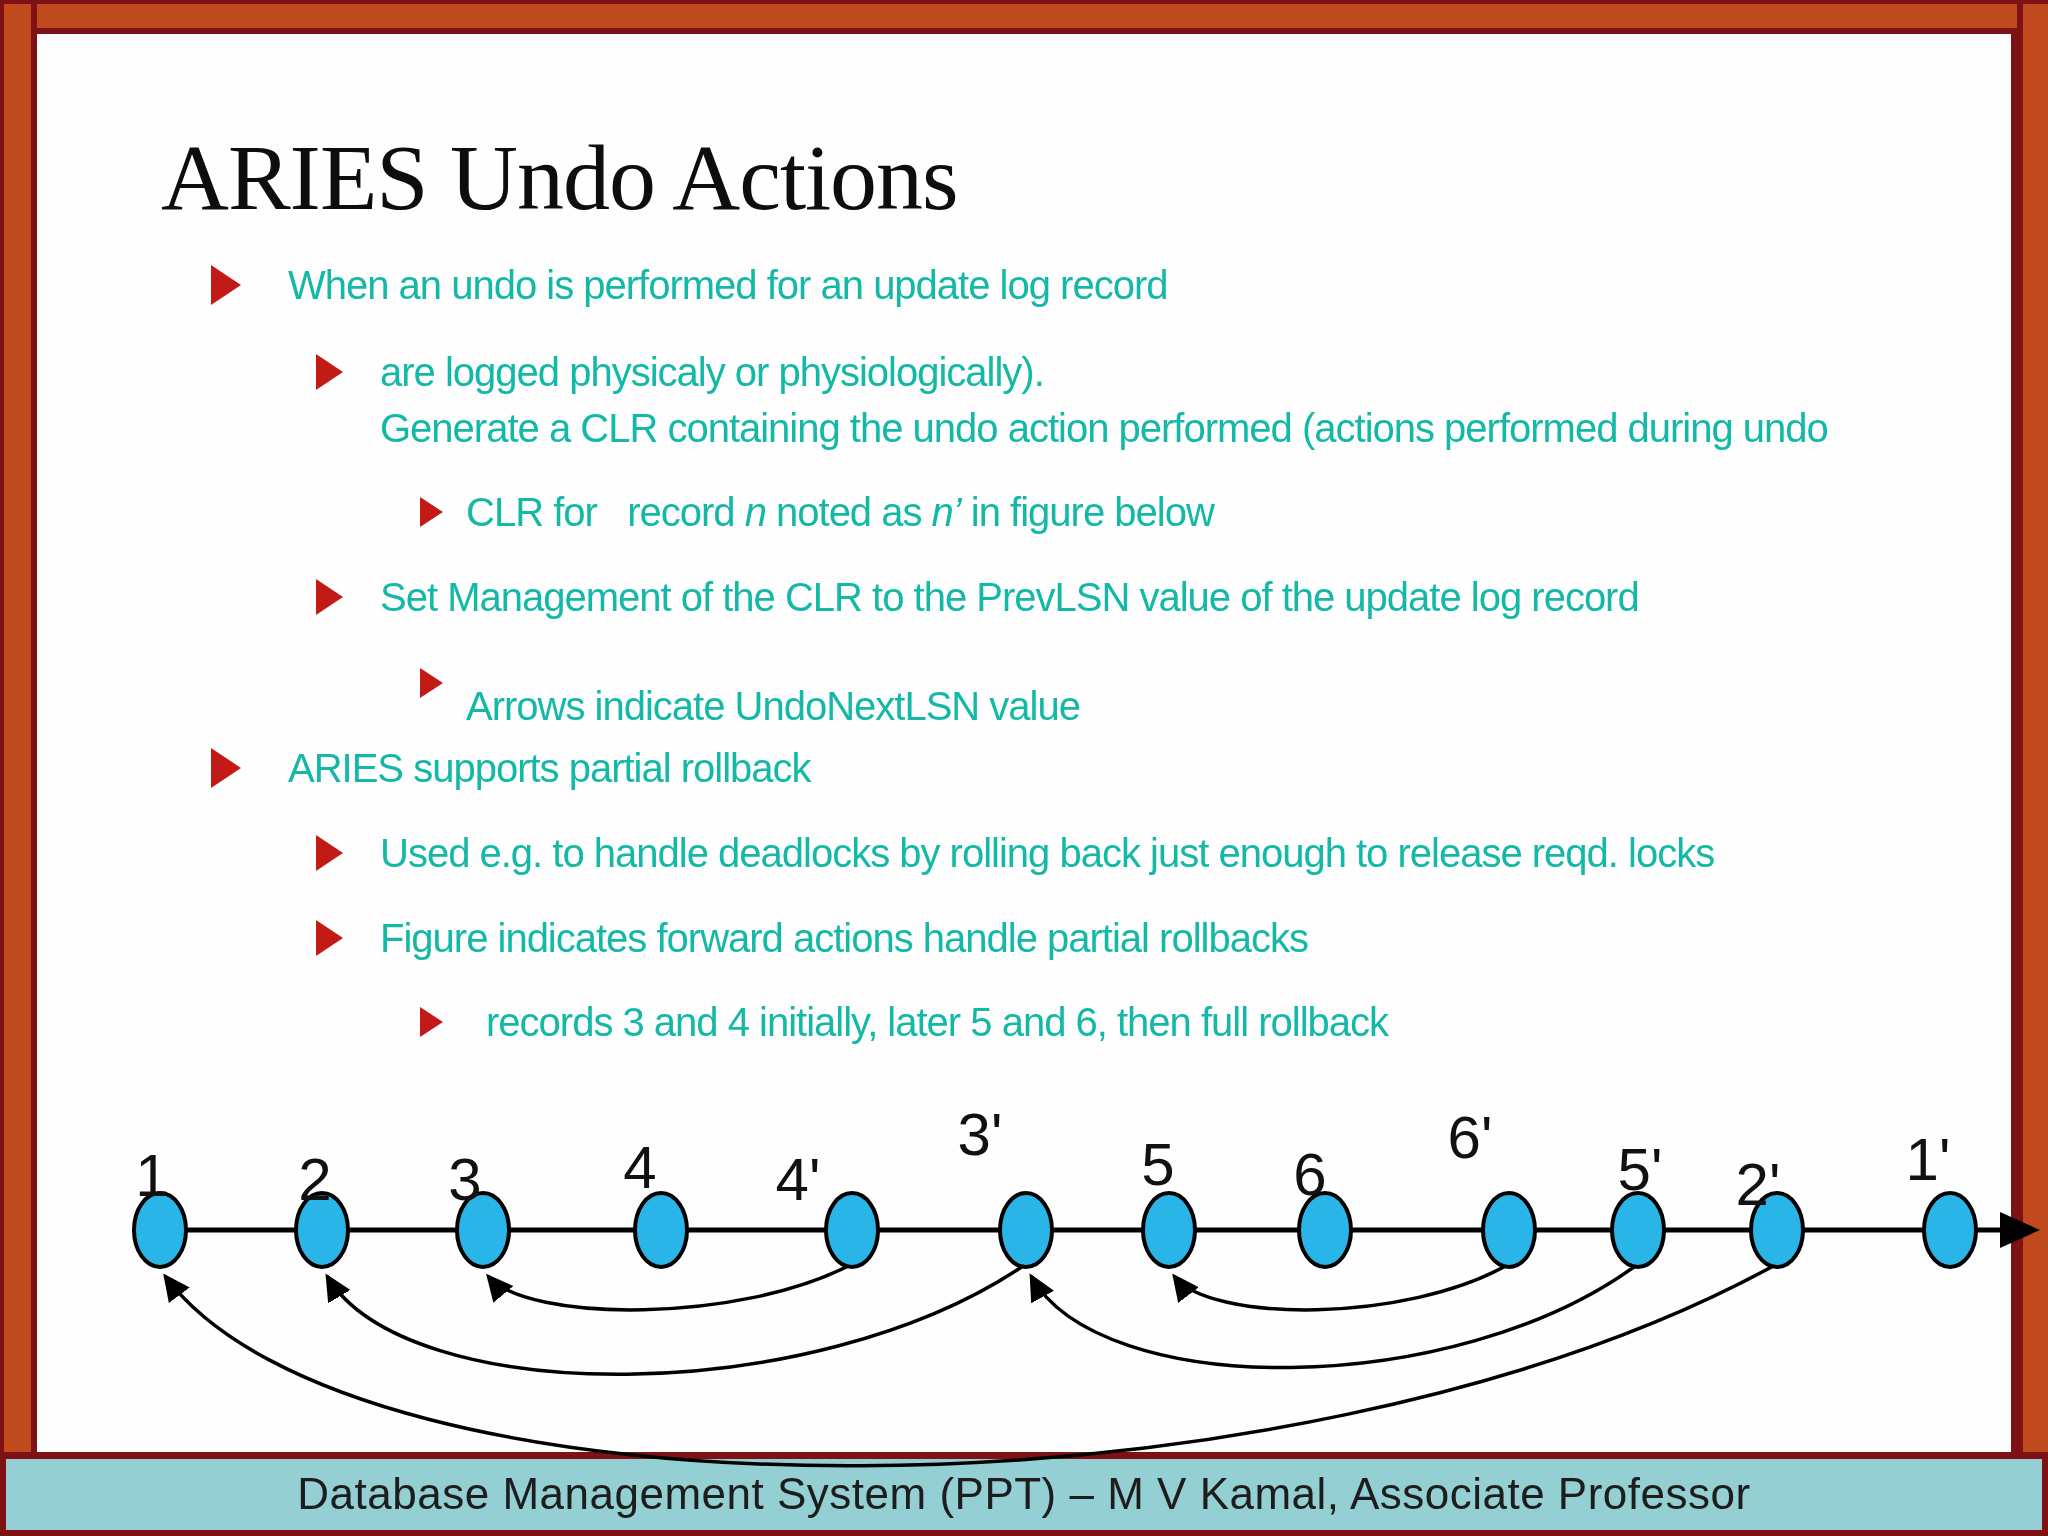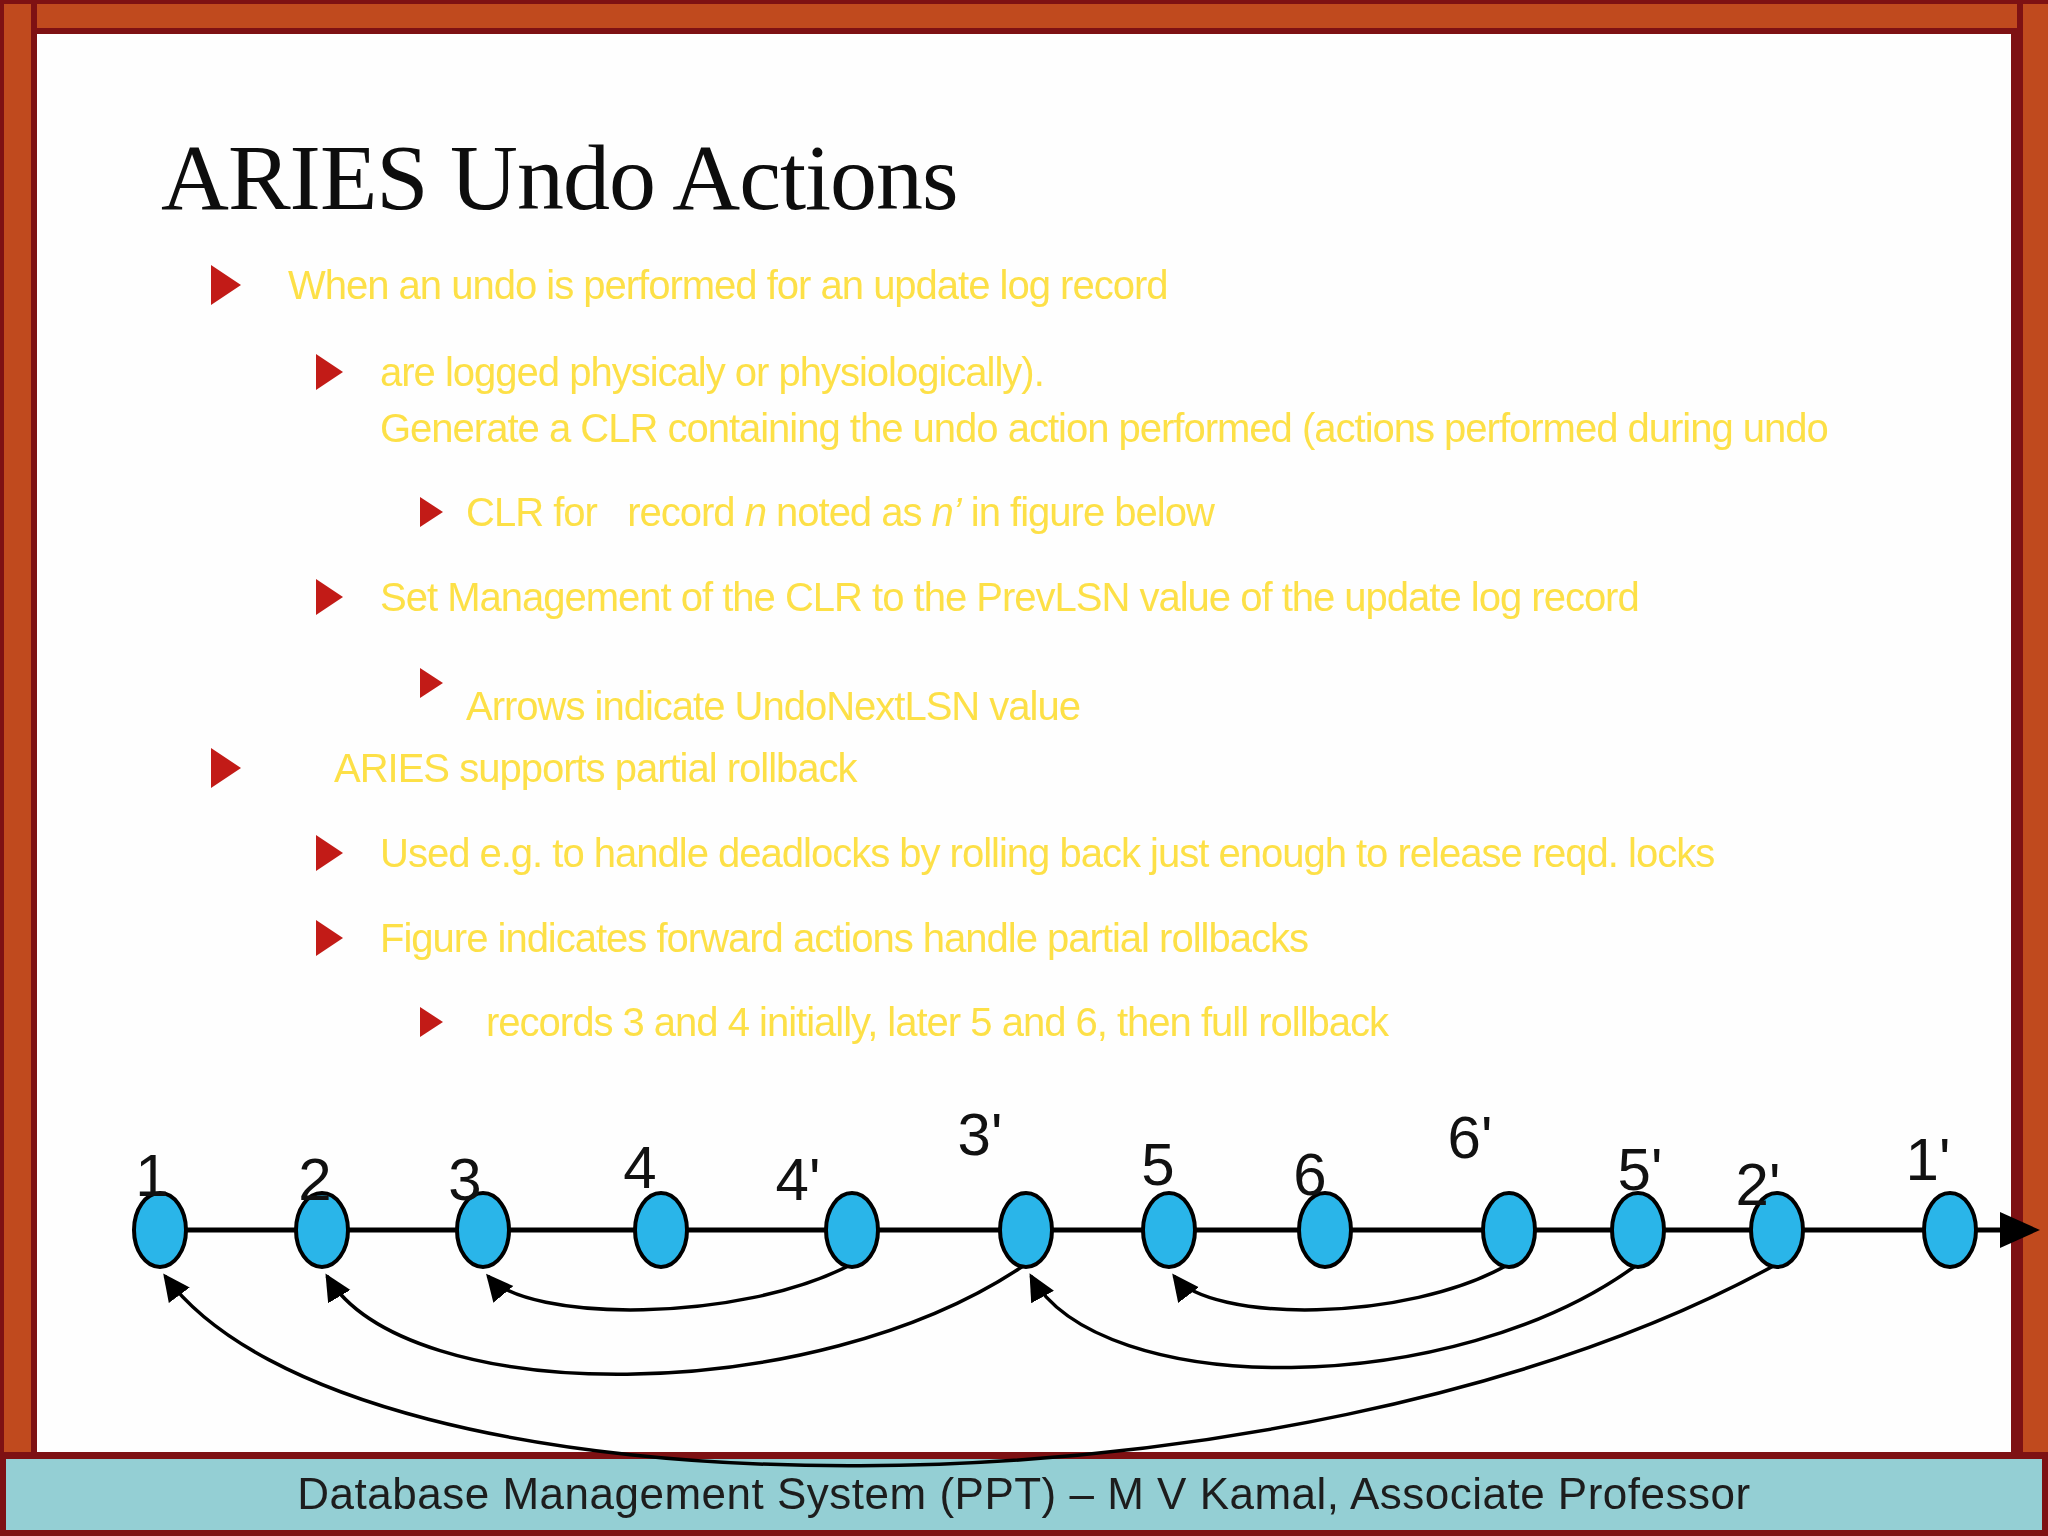--- a/index.html
+++ b/index.html
@@ -11,21 +11,21 @@
   .band{position:absolute;background:var(--orange);}
   .band-left{left:4px;top:4px;width:27px;height:1448px;border-right:6px solid var(--maroon);}
   .band-top{left:37px;top:4px;width:2007px;height:24px;border-bottom:6px solid var(--maroon);}
   .band-right{left:2017px;top:4px;width:27px;height:1448px;border-left:6px solid var(--maroon);}
   .content{position:absolute;left:37px;top:34px;width:1974px;height:1418px;background:#fefefe;}
   .title{
     position:absolute;left:148px;top:110px;margin:13px;
     font-family:"Liberation Serif", serif;font-weight:normal;
     font-size:94px;letter-spacing:-1px;color:#0d0d0d;white-space:nowrap;
   }
-  .bullet-item{position:absolute;color:#fde047;}
+  .bullet-item{position:absolute;color:#14b8a6;}
   .bullet-line{white-space:pre;font-size:40px;line-height:56px;letter-spacing:-1px;}
   .bullet-line .it{font-style:italic;}
   .tri{position:absolute;width:0;height:0;border-style:solid;border-color:transparent;}
   .footer-bar{position:absolute;left:6px;top:1459px;width:2036px;height:71px;background:var(--teal);}
   .footer-divider{position:absolute;left:0;top:1452px;width:2048px;height:7px;background:var(--maroon);}
   .footer-text{
     position:absolute;left:0;top:3px;width:100%;height:64px;line-height:64px;
     text-align:center;font-size:44px;color:#1d1d1d;letter-spacing:0.5px;
   }
   #diagram{position:absolute;left:0;top:0;pointer-events:none;}
@@ -57,21 +57,21 @@
       </div>
       <div class="tri" style="left: 316px; top: 579px; border-width: 18px 0px 18px 27px; border-left-color: rgb(194, 27, 23);"></div>
       <div class="bullet-item" style="left: 380px; top: 569px;">
         <div class="bullet-line"><span>Set Management of the CLR to the PrevLSN value of the update log record</span></div>
       </div>
       <div class="tri" style="left: 420px; top: 667.5px; border-width: 15.5px 0px 15.5px 23px; border-left-color: rgb(194, 27, 23);"></div>
       <div class="bullet-item" style="left: 466px; top: 678px;">
         <div class="bullet-line"><span>Arrows indicate UndoNextLSN value</span></div>
       </div>
       <div class="tri" style="left: 211px; top: 748px; border-width: 20px 0px 20px 30px; border-left-color: rgb(194, 27, 23);"></div>
-      <div class="bullet-item" style="left: 288px; top: 740px; margin-left: 46px;">
+      <div class="bullet-item" style="left: 288px; top: 740px;">
         <div class="bullet-line"><span>ARIES supports partial rollback</span></div>
       </div>
       <div class="tri" style="left: 316px; top: 835px; border-width: 18px 0px 18px 27px; border-left-color: rgb(194, 27, 23);"></div>
       <div class="bullet-item" style="left: 380px; top: 825px;">
         <div class="bullet-line"><span>Used e.g. to handle deadlocks by rolling back just enough to release reqd. locks</span></div>
       </div>
       <div class="tri" style="left: 316px; top: 920px; border-width: 18px 0px 18px 27px; border-left-color: rgb(194, 27, 23);"></div>
       <div class="bullet-item" style="left: 380px; top: 910px;">
         <div class="bullet-line"><span>Figure indicates forward actions handle partial rollbacks</span></div>
       </div>

